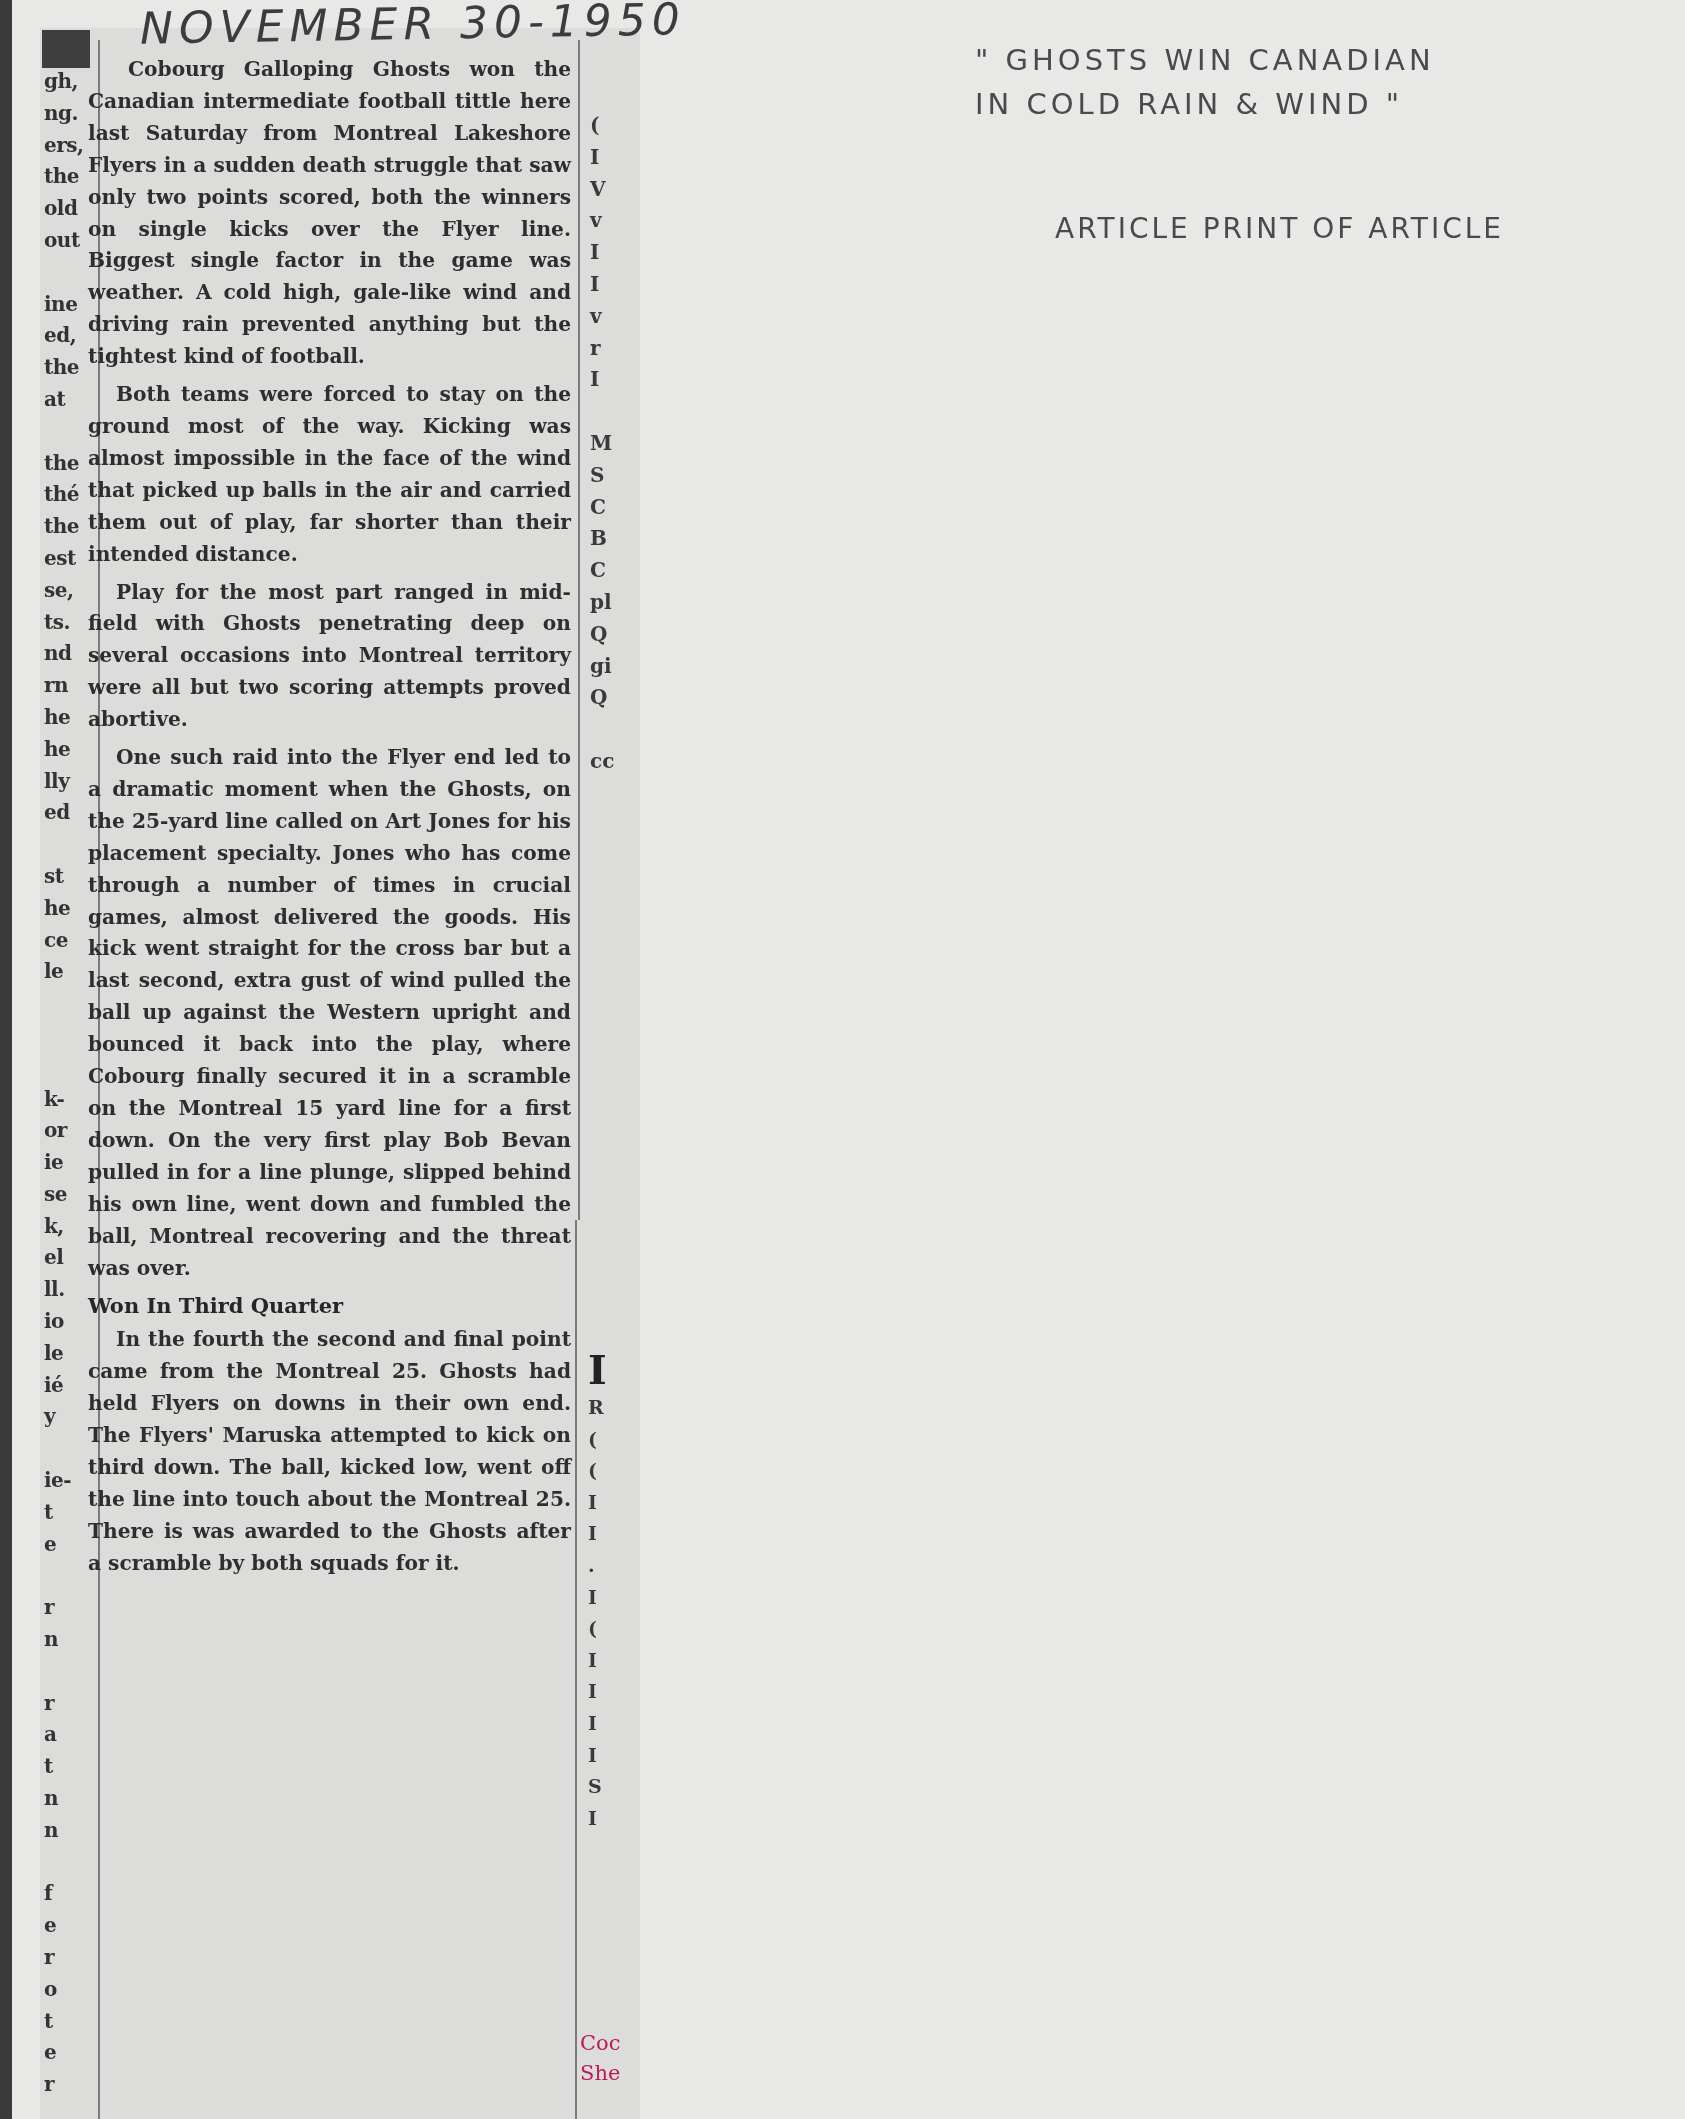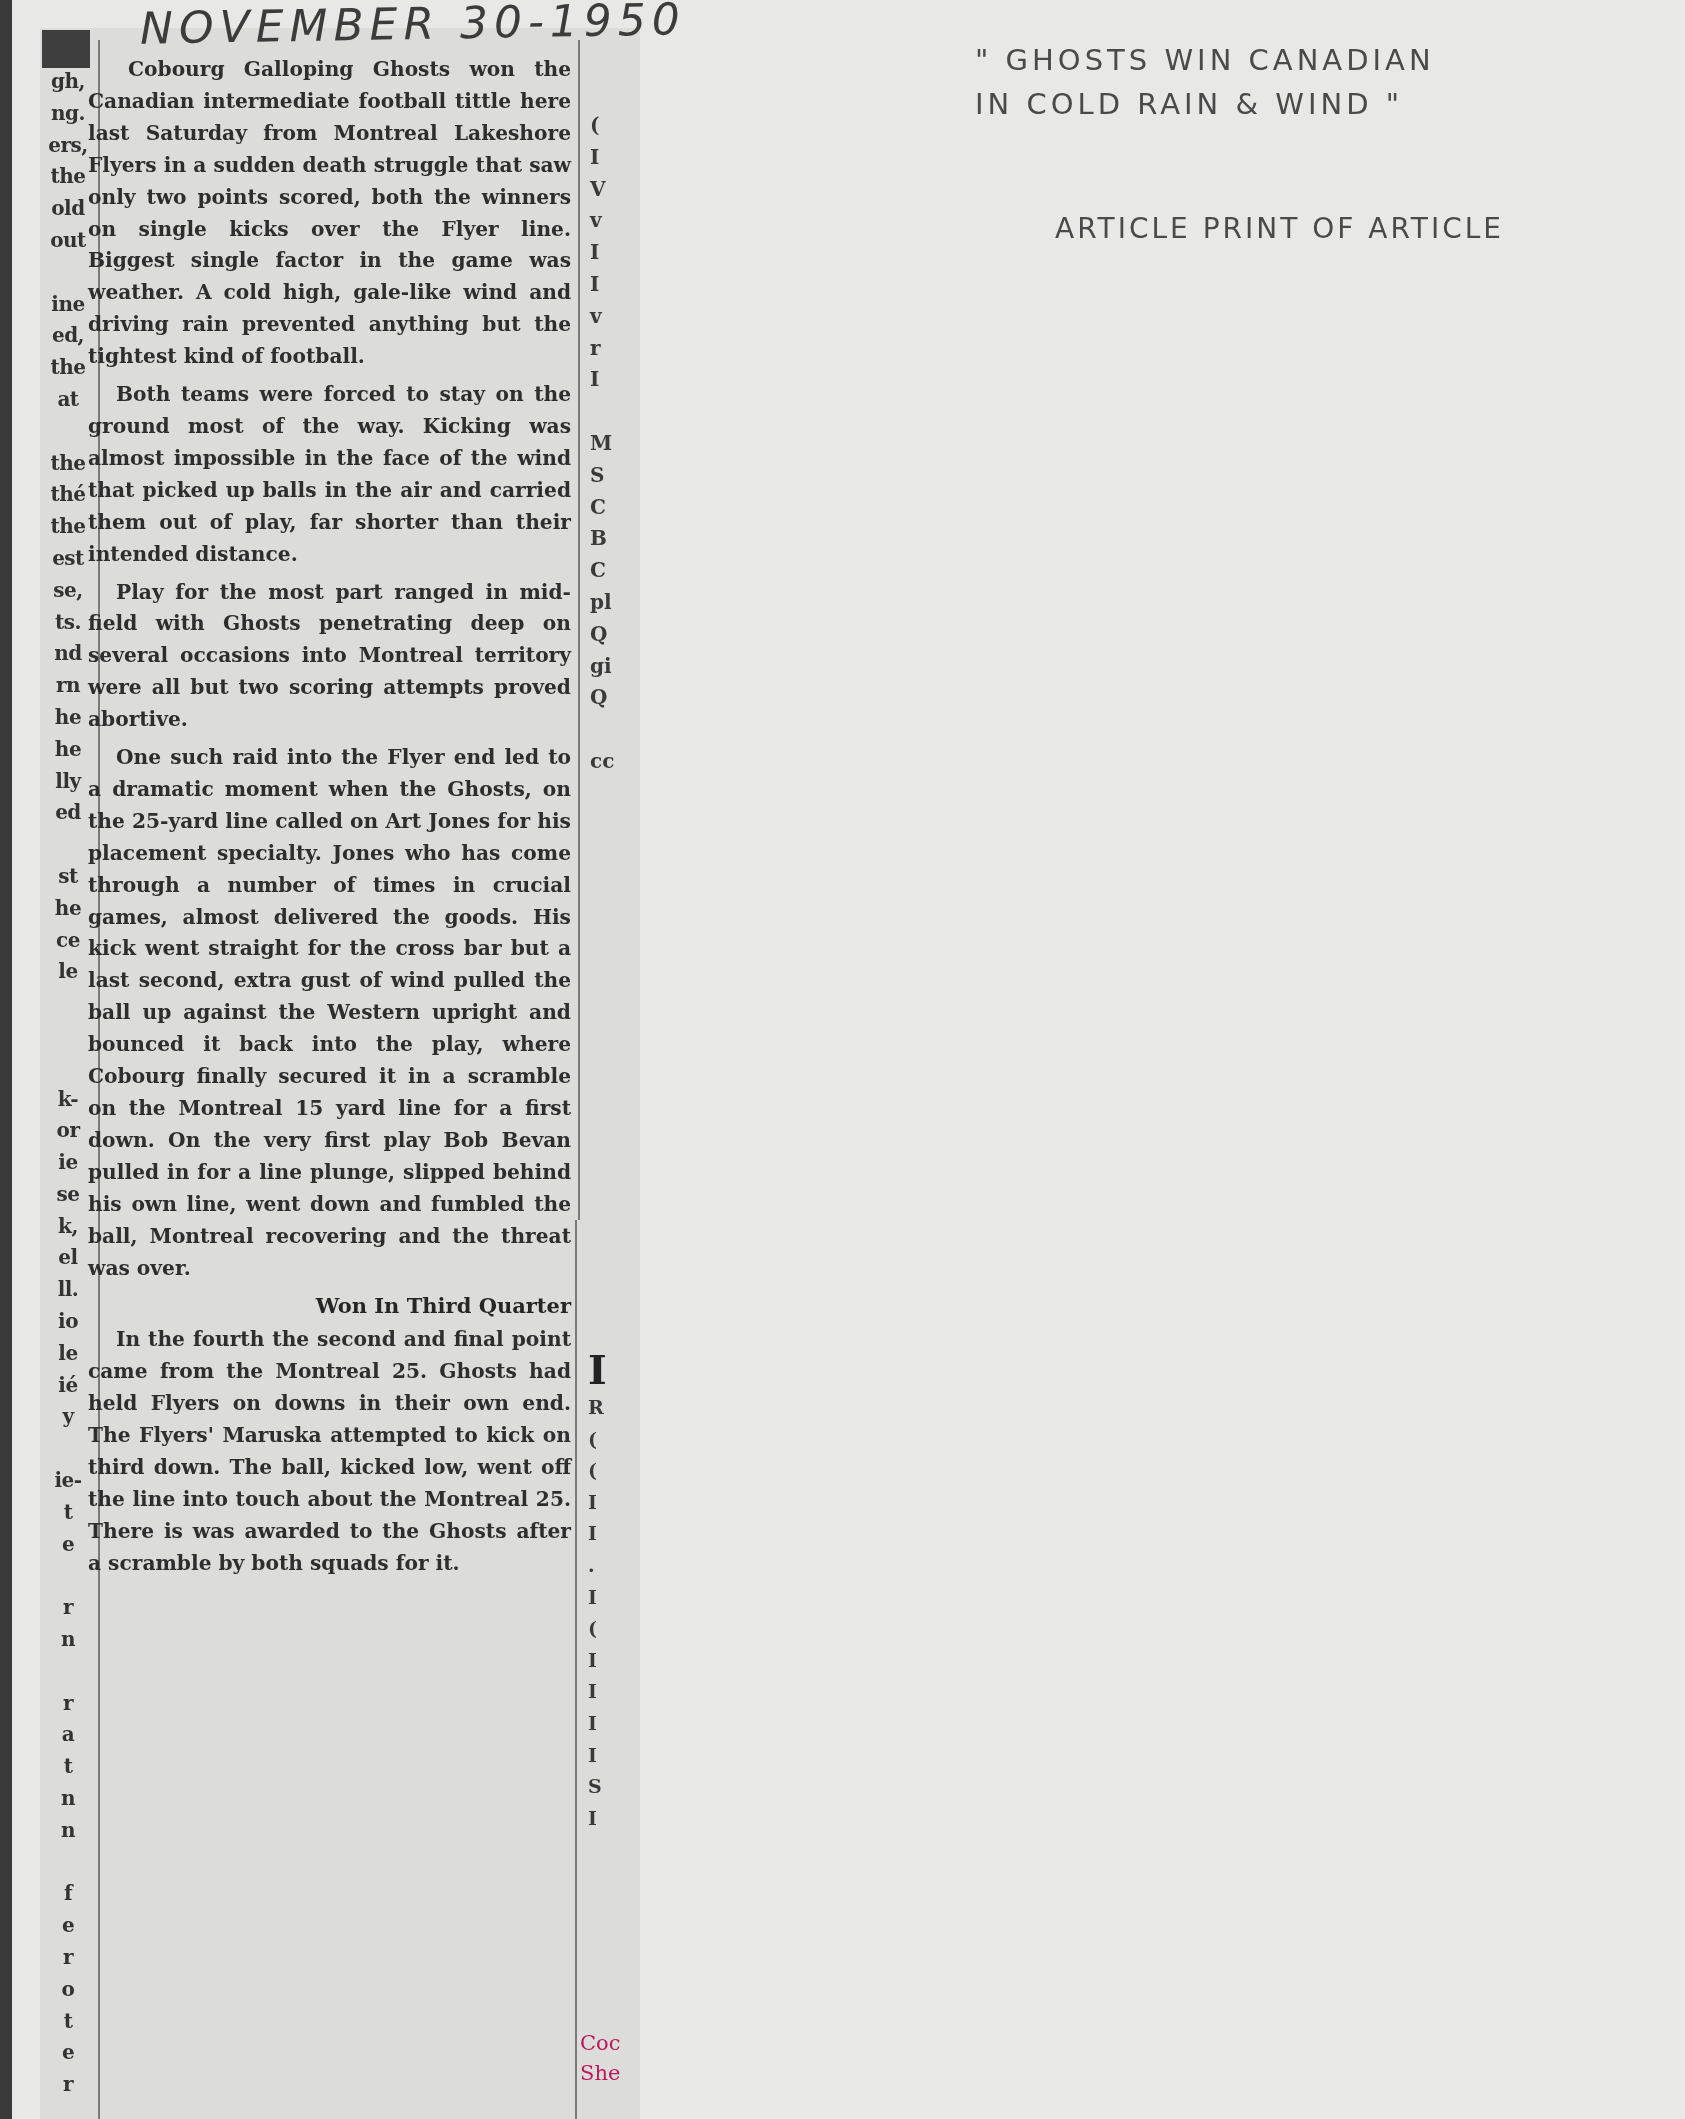--- a/index.html
+++ b/index.html
@@ -17,36 +17,36 @@
     position:absolute; left:40px; top:28px; width:600px; height:2091px;
     background:#dcdcda;
   }
   .corner-block {
     position:absolute; left:42px; top:30px; width:48px; height:38px;
     background:#3e3e3e;
   }
   .neighbor-left {
     position:absolute; left:44px; top:66px; width:48px;
     font-family:"DejaVu Serif", serif; font-weight:bold; font-size:20px;
-    line-height:31.8px; color:#333; text-align:center; letter-spacing:-0.5px;
+    line-height:31.8px; color:#333; text-align:left; letter-spacing:-0.5px;
   }
   .neighbor-left span { display:block; height:31.8px; }
 
   .rule-v { position:absolute; width:2px; background:#7a7a7a; }
 
   
   .article {
     position:absolute; left:88px; top:54px; width:483px;
     font-family:"DejaVu Serif", serif; font-weight:bold; font-size:20.2px;
     line-height:31.9px; color:#2e2e2e; text-align:justify;
   }
   .article p { margin:0 0 6px 0; text-indent:28px; }
   .article p.first { text-indent:40px; }
   .subhead {
-    text-align:right; font-size:21px; margin:4px 0 2px 0; color:#262626;
+    text-align:left; font-size:21px; margin:4px 0 2px 0; color:#262626;
   }
 
   .neighbor-right {
     position:absolute; left:590px; top:110px; width:24px;
     font-family:"DejaVu Serif", serif; font-weight:bold; font-size:20px;
     line-height:31.8px; color:#3a3a3a;
   }
   .neighbor-right span { display:block; height:31.8px; }
   .neighbor-right2 {
     position:absolute; left:588px; top:1350px; width:40px;

